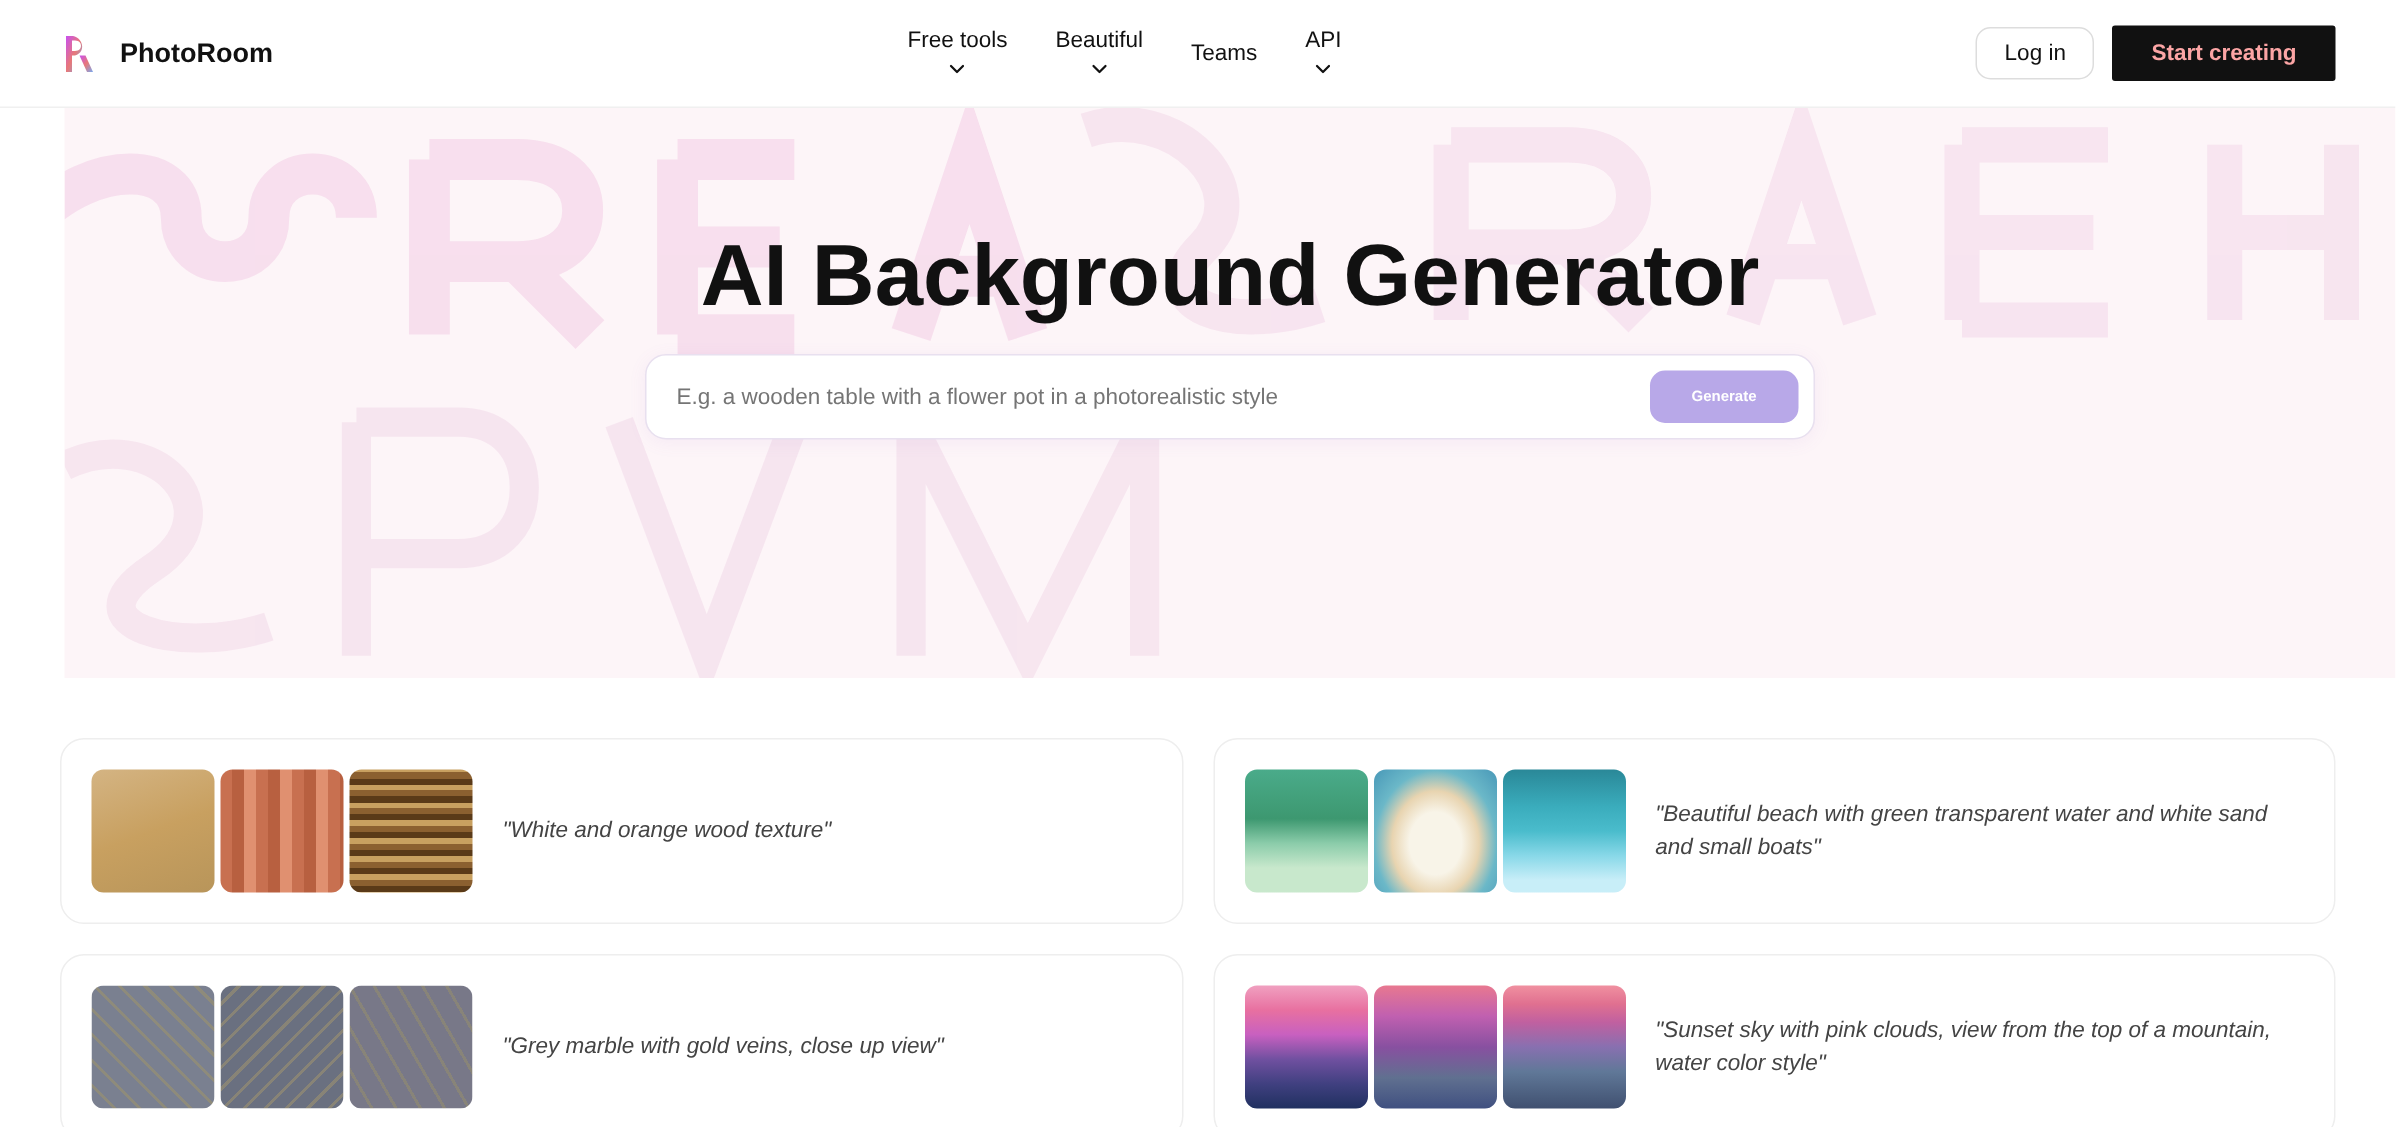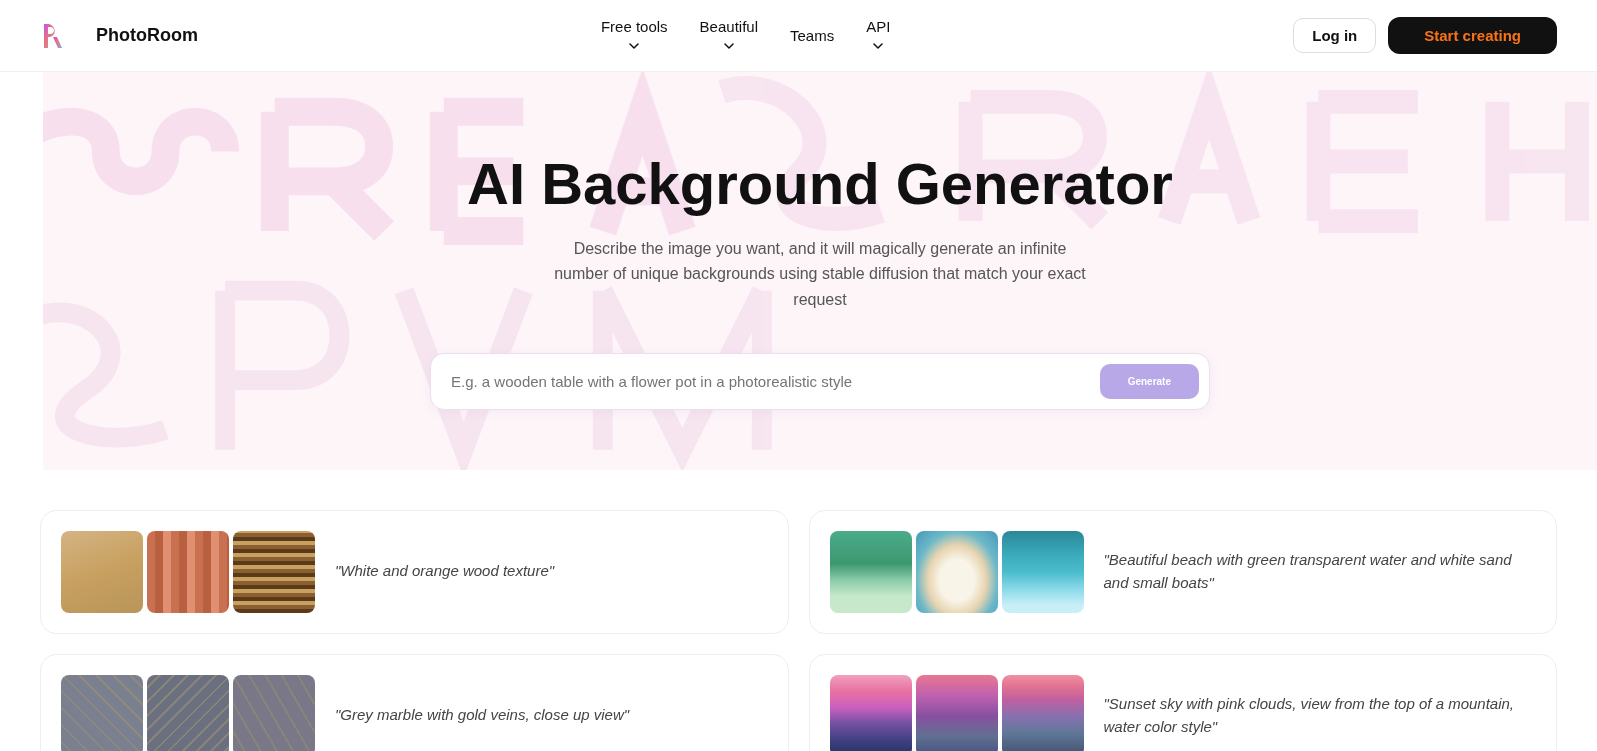--- a/index.html
+++ b/index.html
@@ -12,21 +12,21 @@
       padding: 0 40px;
       height: 72px;
       background: #fff;
       border-bottom: 1px solid #f0f0f0;
       position: relative;
       z-index: 10;
     }
     .nav-logo {
       display: flex;
       align-items: center;
-      gap: 24px;
+      gap: 8px;
       text-decoration: none;
     }
     .nav-logo-icon {
       width: 32px;
       height: 32px;
     }
     .nav-logo-text {
       font-size: 18px;
       font-weight: 700;
       color: #111;
@@ -61,29 +61,29 @@
       display: flex;
       align-items: center;
       gap: 12px;
     }
     .btn-login {
       padding: 8px 18px;
       border: 1.5px solid #ddd;
       border-radius: 10px;
       background: #fff;
       font-size: 15px;
-      font-weight: 700;
+      font-weight: 400;
       color: #111;
       cursor: pointer;
     }
     .btn-start {
-      padding: 10px 36px;
-      border-radius: 12px;
+      padding: 10px 26px;
+      border-radius: 2px;
       background: #111;
-      color: #f97316;
+      color: #fca5a5;
       font-size: 15px;
       font-weight: 600;
       border: none;
       cursor: pointer;
     }
 
     
     .hero {
       position: relative;
       background: #fdf5f8;
@@ -278,21 +278,20 @@
         <path d="M0 250 C60 220, 120 280, 60 320 C0 360, 80 380, 140 360"></path>
         <path d="M200 220 L200 380 M200 220 L270 220 C300 220, 315 240, 315 265 C315 290, 300 310, 270 310 L200 310"></path>
         <path d="M380 220 L440 380 L500 220"></path>
         <path d="M580 220 L580 380 M580 220 L660 380 L740 220 M740 220 L740 380"></path>
       </g>
     </svg>
   </div>
 
   <div class="hero-content">
     <h1 class="hero-title">AI Background Generator</h1>
-    <p class="hero-subtitle">Describe the image you want, and it will magically generate an infinite number of unique backgrounds using stable diffusion that match your exact request</p>
     <div class="search-bar">
       <input class="search-input" type="text" placeholder="E.g. a wooden table with a flower pot in a photorealistic style" style="">
       <button class="btn-generate">Generate</button>
     </div>
   </div>
 </section>
 
 <section class="cards-section">
   <div class="cards-grid">
 

